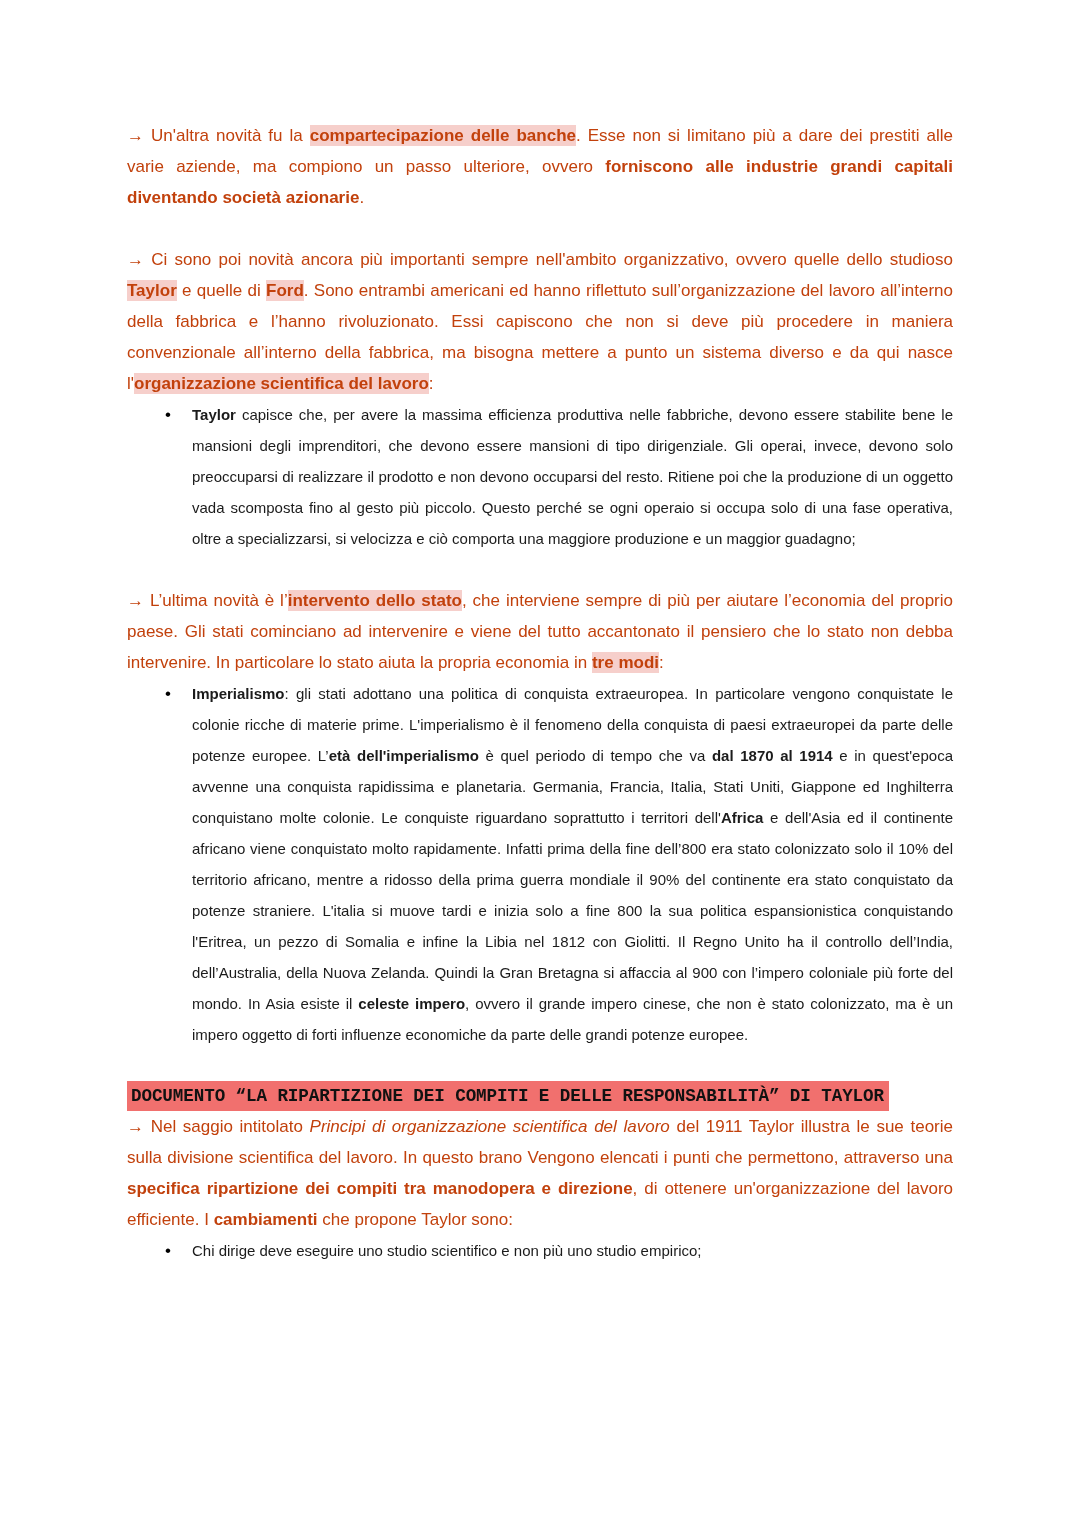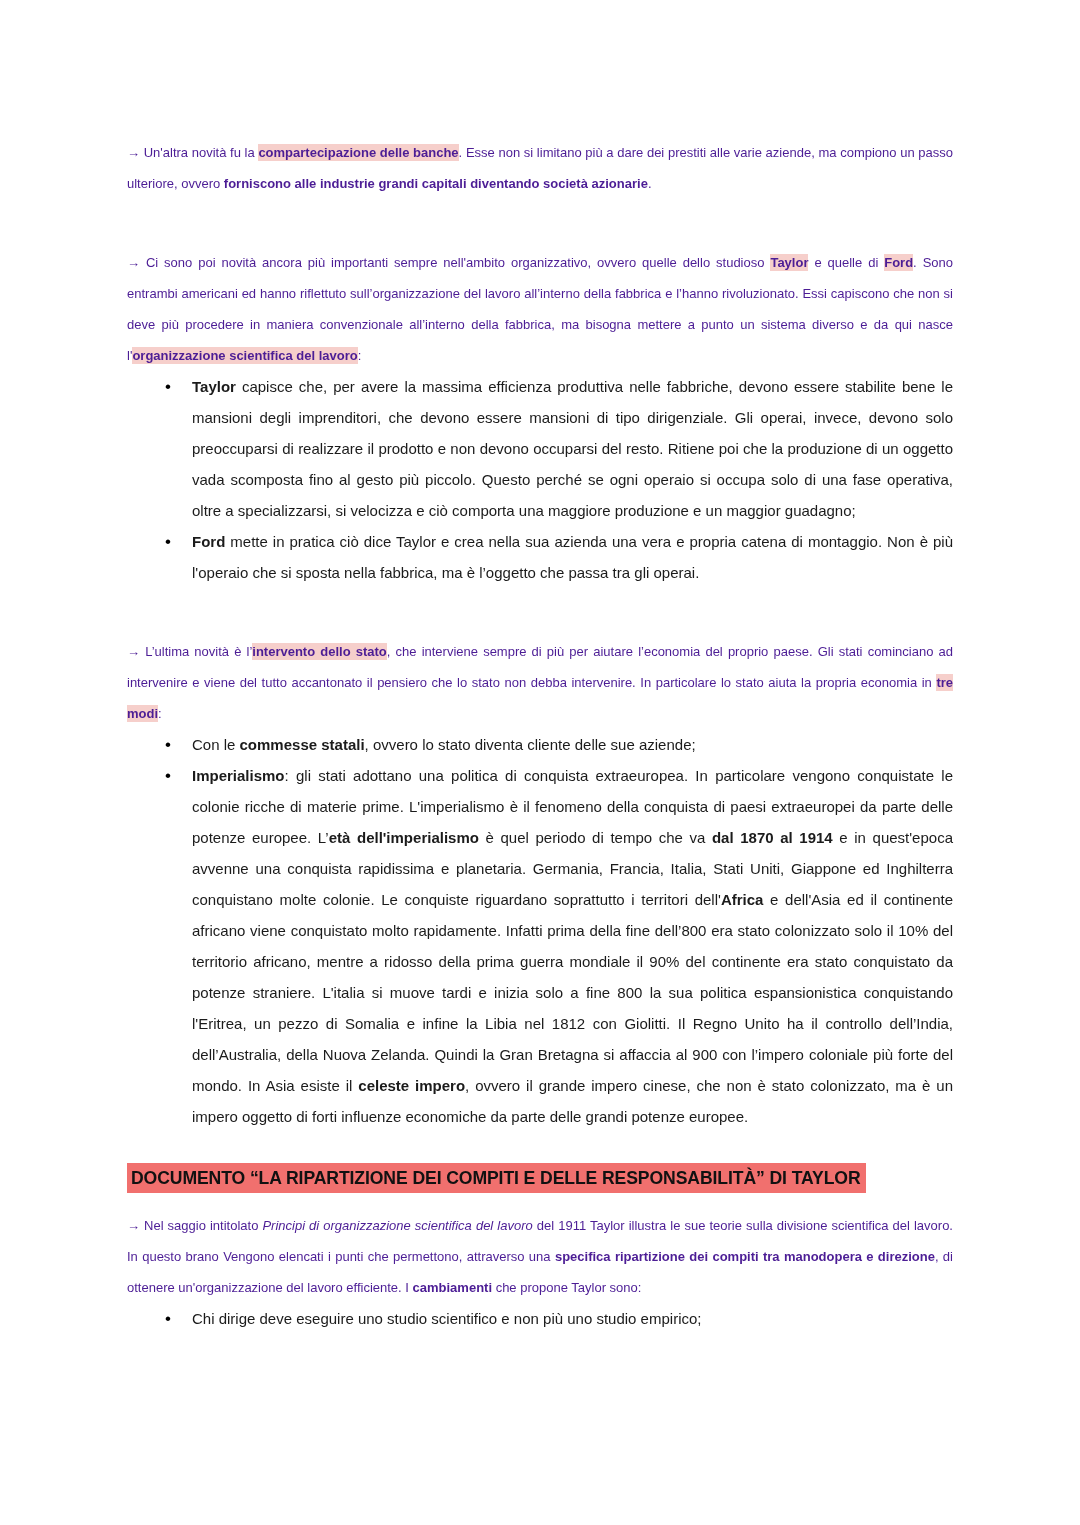--- a/index.html
+++ b/index.html
@@ -20,28 +20,28 @@
     width: 1080px;
     height: 1525px;
     background: #ffffff;
     box-sizing: border-box;
     padding: 120px 127px 0 127px;
   }
   .content {
     width: 826px;
   }
   p.para {
-    margin: 17px 0 0 0;
-    font-size: 13px;
+    margin: 0 0 0 0;
+    font-size: 17px;
     line-height: 31px;
     text-align: justify;
     text-justify: inter-word;
     -moz-text-align-last: left;
     text-align-last: left;
-    color: #4c1d95;
+    color: #c2410c;
   }
   .gap {
     height: 31px;
   }
   ul.bullets {
     list-style: none;
     margin: 0;
     padding: 0;
   }
   ul.bullets > li {
@@ -74,46 +74,45 @@
     display: inline-block;
     background-color: #f1706e;
     font-size: 17.6px;
     font-weight: bold;
     line-height: 26px;
     padding: 2px 5px 2px 4px;
     margin: 0;
     letter-spacing: -0.1px;
     color: #111;
     white-space: nowrap;
+    font-family: Liberation Mono, monospace;
   }
   .arrow { white-space: nowrap; }
 </style>
 </head>
 <body>
 
 <div class="page">
   <div class="content">
 
     <p class="para"><span class="arrow">→</span><span> Un'altra novità fu la </span><b class="hl">compartecipazione delle banche</b><span>. Esse non si limitano più a dare dei prestiti alle varie aziende, ma compiono un passo ulteriore, ovvero </span><b>forniscono alle industrie grandi capitali diventando società azionarie</b><span>.</span></p>
 
     <div class="gap"></div>
 
     <p class="para"><span class="arrow">→</span><span> Ci sono poi novità ancora più importanti sempre nell'ambito organizzativo, ovvero quelle dello studioso </span><b class="hl">Taylor</b><span> e quelle di </span><b class="hl">Ford</b><span>. Sono entrambi americani ed hanno riflettuto sull’organizzazione del lavoro all’interno della fabbrica e l’hanno rivoluzionato. Essi capiscono che non si deve più procedere in maniera convenzionale all’interno della fabbrica, ma bisogna mettere a punto un sistema diverso e da qui nasce l'</span><b class="hl">organizzazione scientifica del lavoro</b><span>:</span></p>
 
     <ul class="bullets">
       <li><b>Taylor</b><span> capisce che, per avere la massima efficienza produttiva nelle fabbriche, devono essere stabilite bene le mansioni degli imprenditori, che devono essere mansioni di tipo dirigenziale. Gli operai, invece, devono solo preoccuparsi di realizzare il prodotto e non devono occuparsi del resto. Ritiene poi che la produzione di un oggetto vada scomposta fino al gesto più piccolo. Questo perché se ogni operaio si occupa solo di una fase operativa, oltre a specializzarsi, si velocizza e ciò comporta una maggiore produzione e un maggior guadagno;</span></li>
-      <li><b>Ford</b><span> mette in pratica ciò dice Taylor e crea nella sua azienda una vera e propria catena di montaggio. Non è più l'operaio che si sposta nella fabbrica, ma è l’oggetto che passa tra gli operai.</span></li>
     </ul>
 
     <div class="gap"></div>
 
     <p class="para"><span class="arrow">→</span><span> L’ultima novità è l’</span><b class="hl">intervento dello stato</b><span>, che interviene sempre di più per aiutare l’economia del proprio paese. Gli stati cominciano ad intervenire e viene del tutto accantonato il pensiero che lo stato non debba intervenire. In particolare lo stato aiuta la propria economia in </span><b class="hl">tre modi</b><span>:</span></p>
 
     <ul class="bullets">
-      <li><span>Con le </span><b>commesse statali</b><span>, ovvero lo stato diventa cliente delle sue aziende;</span></li>
       <li><b>Imperialismo</b><span>: gli stati adottano una politica di conquista extraeuropea. In particolare vengono conquistate le colonie ricche di materie prime. L'imperialismo è il fenomeno della conquista di paesi extraeuropei da parte delle potenze europee. L’</span><b>età dell'imperialismo</b><span> è quel periodo di tempo che va </span><b>dal 1870 al 1914</b><span> e in quest'epoca avvenne una conquista rapidissima e planetaria. Germania, Francia, Italia, Stati Uniti, Giappone ed Inghilterra conquistano molte colonie. Le conquiste riguardano soprattutto i territori dell'</span><b>Africa</b><span> e dell'Asia ed il continente africano viene conquistato molto rapidamente. Infatti prima della fine dell’800 era stato colonizzato solo il 10% del territorio africano, mentre a ridosso della prima guerra mondiale il 90% del continente era stato conquistato da potenze straniere. L'italia si muove tardi e inizia solo a fine 800 la sua politica espansionistica conquistando l'Eritrea, un pezzo di Somalia e infine la Libia nel 1812 con Giolitti. Il Regno Unito ha il controllo dell’India, dell’Australia, della Nuova Zelanda. Quindi la Gran Bretagna si affaccia al 900 con l’impero coloniale più forte del mondo. In Asia esiste il </span><b>celeste impero</b><span>, ovvero il grande impero cinese, che non è stato colonizzato, ma è un impero oggetto di forti influenze economiche da parte delle grandi potenze europee.</span></li>
     </ul>
 
     <div class="gap"></div>
 
     <div><span class="doc-heading">DOCUMENTO “LA RIPARTIZIONE DEI COMPITI E DELLE RESPONSABILITÀ” DI TAYLOR</span></div>
 
     <p class="para"><span class="arrow">→</span><span> Nel saggio intitolato </span><i>Principi di organizzazione scientifica del lavoro</i><span> del 1911 Taylor illustra le sue teorie sulla divisione scientifica del lavoro. In questo brano Vengono elencati i punti che permettono, attraverso una </span><b>specifica ripartizione dei compiti tra manodopera e direzione</b><span>, di ottenere un'organizzazione del lavoro efficiente. I </span><b>cambiamenti</b><span> che propone Taylor sono:</span></p>
 
     <ul class="bullets">

